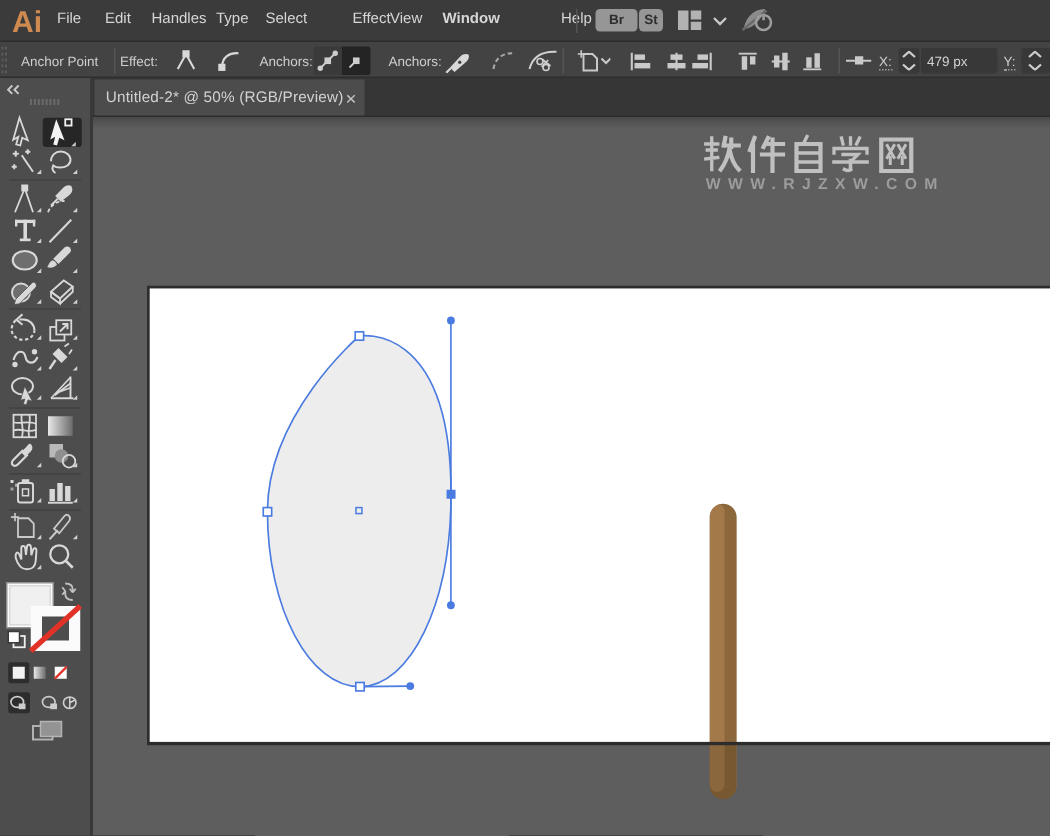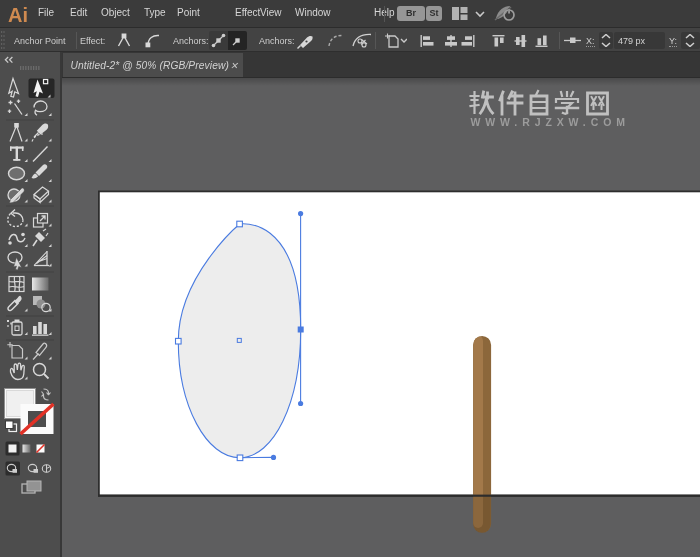--- a/index.html
+++ b/index.html
@@ -7,21 +7,21 @@
   #page{position:absolute;left:0;top:0;width:700px;height:557px;}
   .abs{position:absolute;}
   #menubar{left:0;top:0;width:700px;height:28px;background:#3b3b3b;
     border-bottom:1.5px solid #2c2c2c;box-sizing:border-box;}
   .menuitem{position:absolute;top:7px;font-size:10px;color:#d6d6d6;}
   #controlbar{left:0;top:28px;width:700px;height:24px;background:#434343;
     border-bottom:1px solid #2e2e2e;box-sizing:border-box;}
   .cbl{position:absolute;font-size:9px;color:#cecece;top:8px;}
   #tabbar{left:62px;top:52px;width:638px;height:26px;background:#363636;}
   #tab{position:absolute;left:1px;top:1px;width:180px;height:25px;background:#4c4c4c;}
-  #tab span{position:absolute;left:7.5px;top:7px;font-size:10.2px;letter-spacing:0.12px;color:#d2d2d2;white-space:nowrap;font-style:italic;}
+  #tab span{position:absolute;left:7.5px;top:7px;font-size:10.2px;letter-spacing:0.12px;color:#d2d2d2;white-space:nowrap;}
   #toolcol{left:0;top:52px;width:60px;height:505px;background:#4d4d4d;
     border-right:2px solid #383838;box-sizing:content-box;}
 </style>
 </head>
 <body>
 <div id="page">
 
   <svg class="abs" id="canvassvg" style="left:0;top:0" width="700" height="557" viewBox="0 0 700 557">
 
     <rect x="62" y="78" width="638" height="479" fill="#5e5e5f"></rect>
@@ -97,26 +97,26 @@
       <rect x="175.5" y="338.4" width="5.6" height="5.6" fill="#ffffff" stroke="#4a7be0" stroke-width="1.1"></rect>
       <rect x="237.2" y="455" width="5.6" height="5.6" fill="#ffffff" stroke="#4a7be0" stroke-width="1.1"></rect>
       <rect x="237.3" y="338.4" width="4" height="4" fill="none" stroke="#4a7be0" stroke-width="1"></rect>
     </g>
   </svg>
 
   <div class="abs" id="menubar">
     <span class="abs" style="left:8px;top:4px;font-size:20px;font-weight:bold;color:#cf8a50;">Ai</span>
     <span class="menuitem" style="left:38px;">File</span>
     <span class="menuitem" style="left:70px;">Edit</span>
-    <span class="menuitem" style="left:101px;">Object</span>
+    <span class="menuitem" style="left:101px;">Handles</span>
     <span class="menuitem" style="left:144px;">Type</span>
-    <span class="menuitem" style="left:177px;">Point</span>
+    <span class="menuitem" style="left:177px;">Select</span>
     <span class="menuitem" style="left:217px;padding-left:18px;">Effect</span>
     <span class="menuitem" style="left:260px;">View</span>
-    <span class="menuitem" style="left:295px;">Window</span>
+    <span class="menuitem" style="left:295px;font-weight:bold;">Window</span>
     <span class="menuitem" style="left:346px;margin-left:28px;">Help</span>
     <div class="abs" style="left:384px;top:6px;width:1px;height:16px;background:#555;"></div>
     <div class="abs" style="left:397px;top:6px;width:28px;height:15px;background:#969696;border-radius:3px;text-align:center;font-size:9px;font-weight:bold;color:#2e2e2e;line-height:15px;">Br</div>
     <div class="abs" style="left:426px;top:6px;width:16px;height:15px;background:#969696;border-radius:3px;text-align:center;font-size:9px;font-weight:bold;color:#2e2e2e;line-height:15px;">St</div>
     <svg class="abs" style="left:452px;top:6px" width="36" height="16" viewBox="0 0 36 16">
       <rect x="0" y="1" width="7" height="13" fill="#b2b2b2"></rect>
       <rect x="8.5" y="1" width="7" height="6" fill="#b2b2b2"></rect>
       <rect x="8.5" y="8.5" width="7" height="5.5" fill="#b2b2b2"></rect>
       <path d="M24,6 l4,4 l4,-4" stroke="#c9c9c9" stroke-width="1.6" fill="none"></path>
     </svg>

